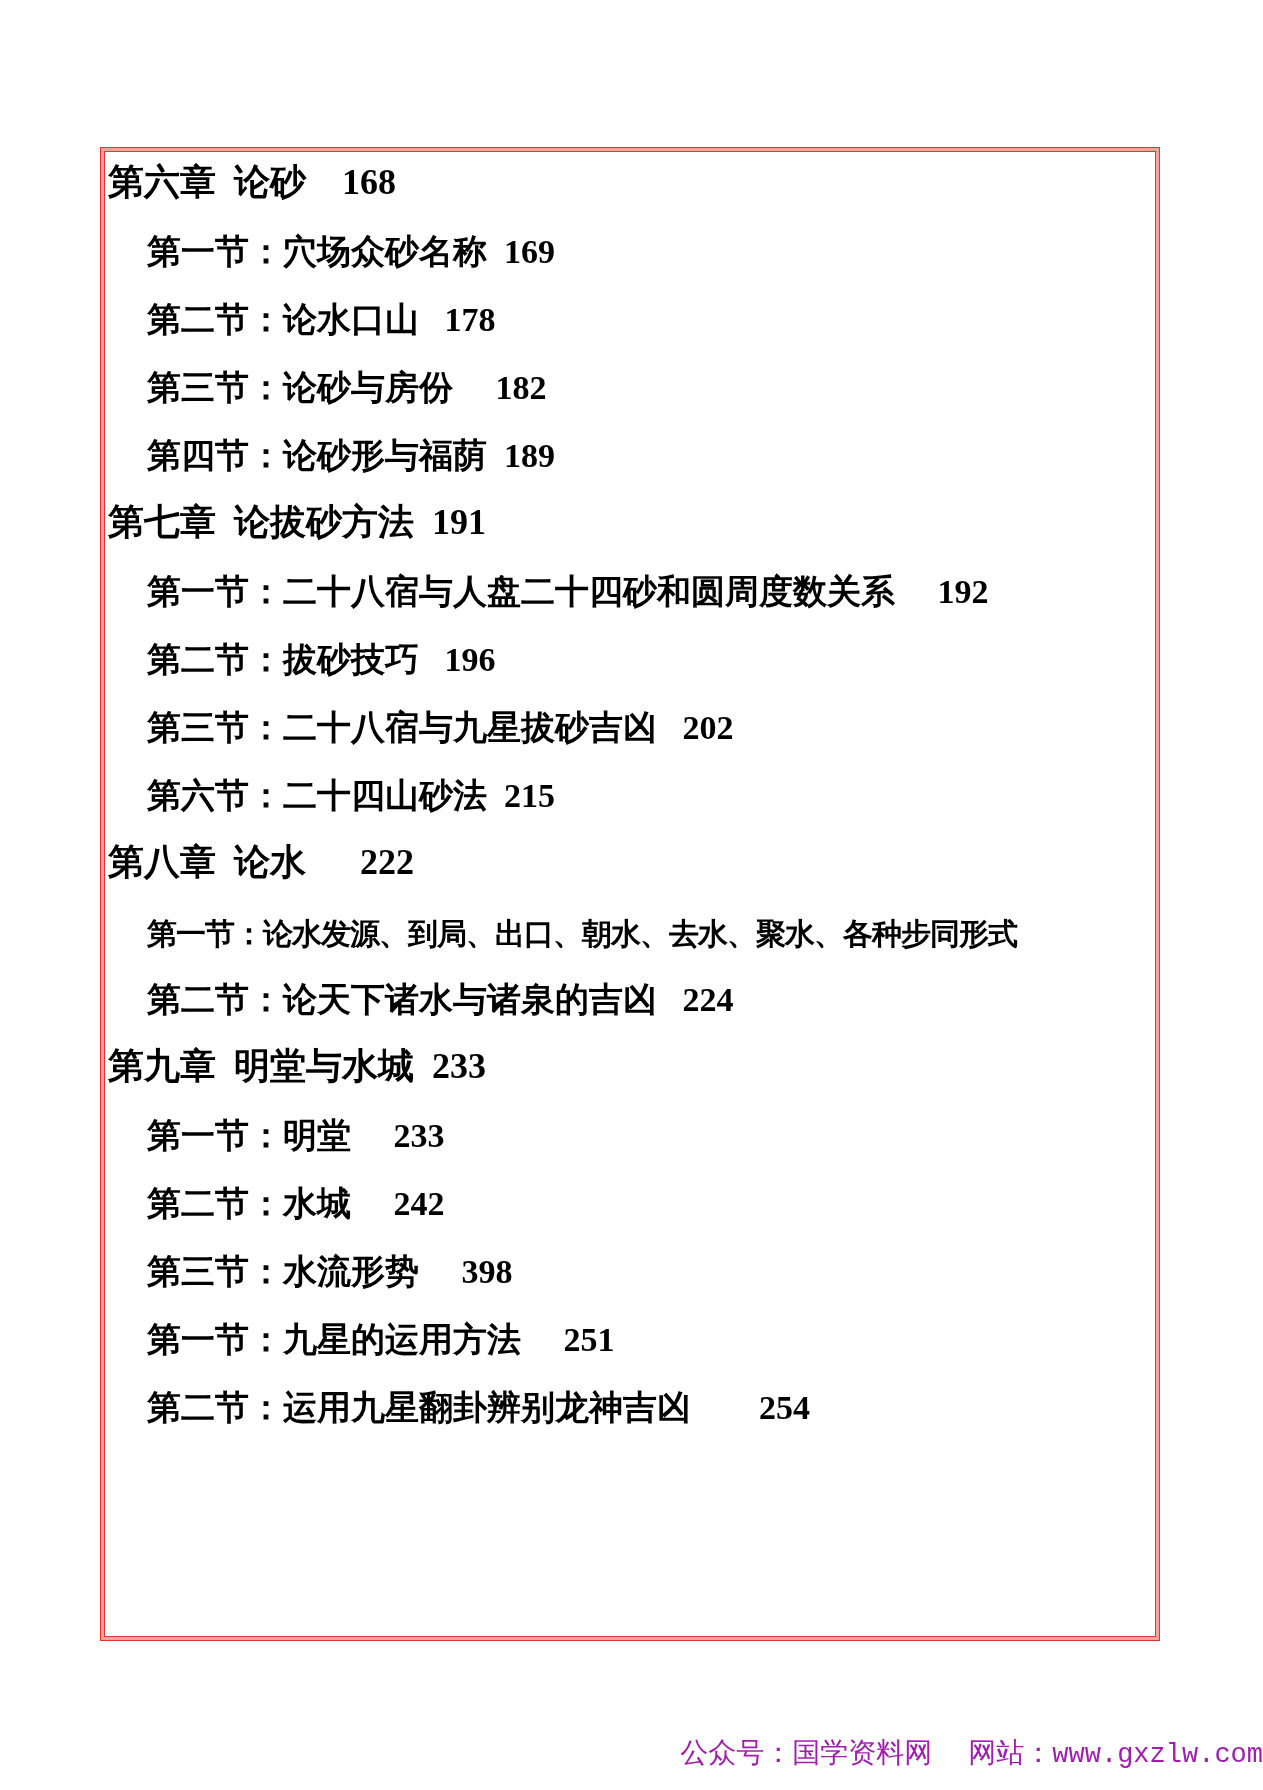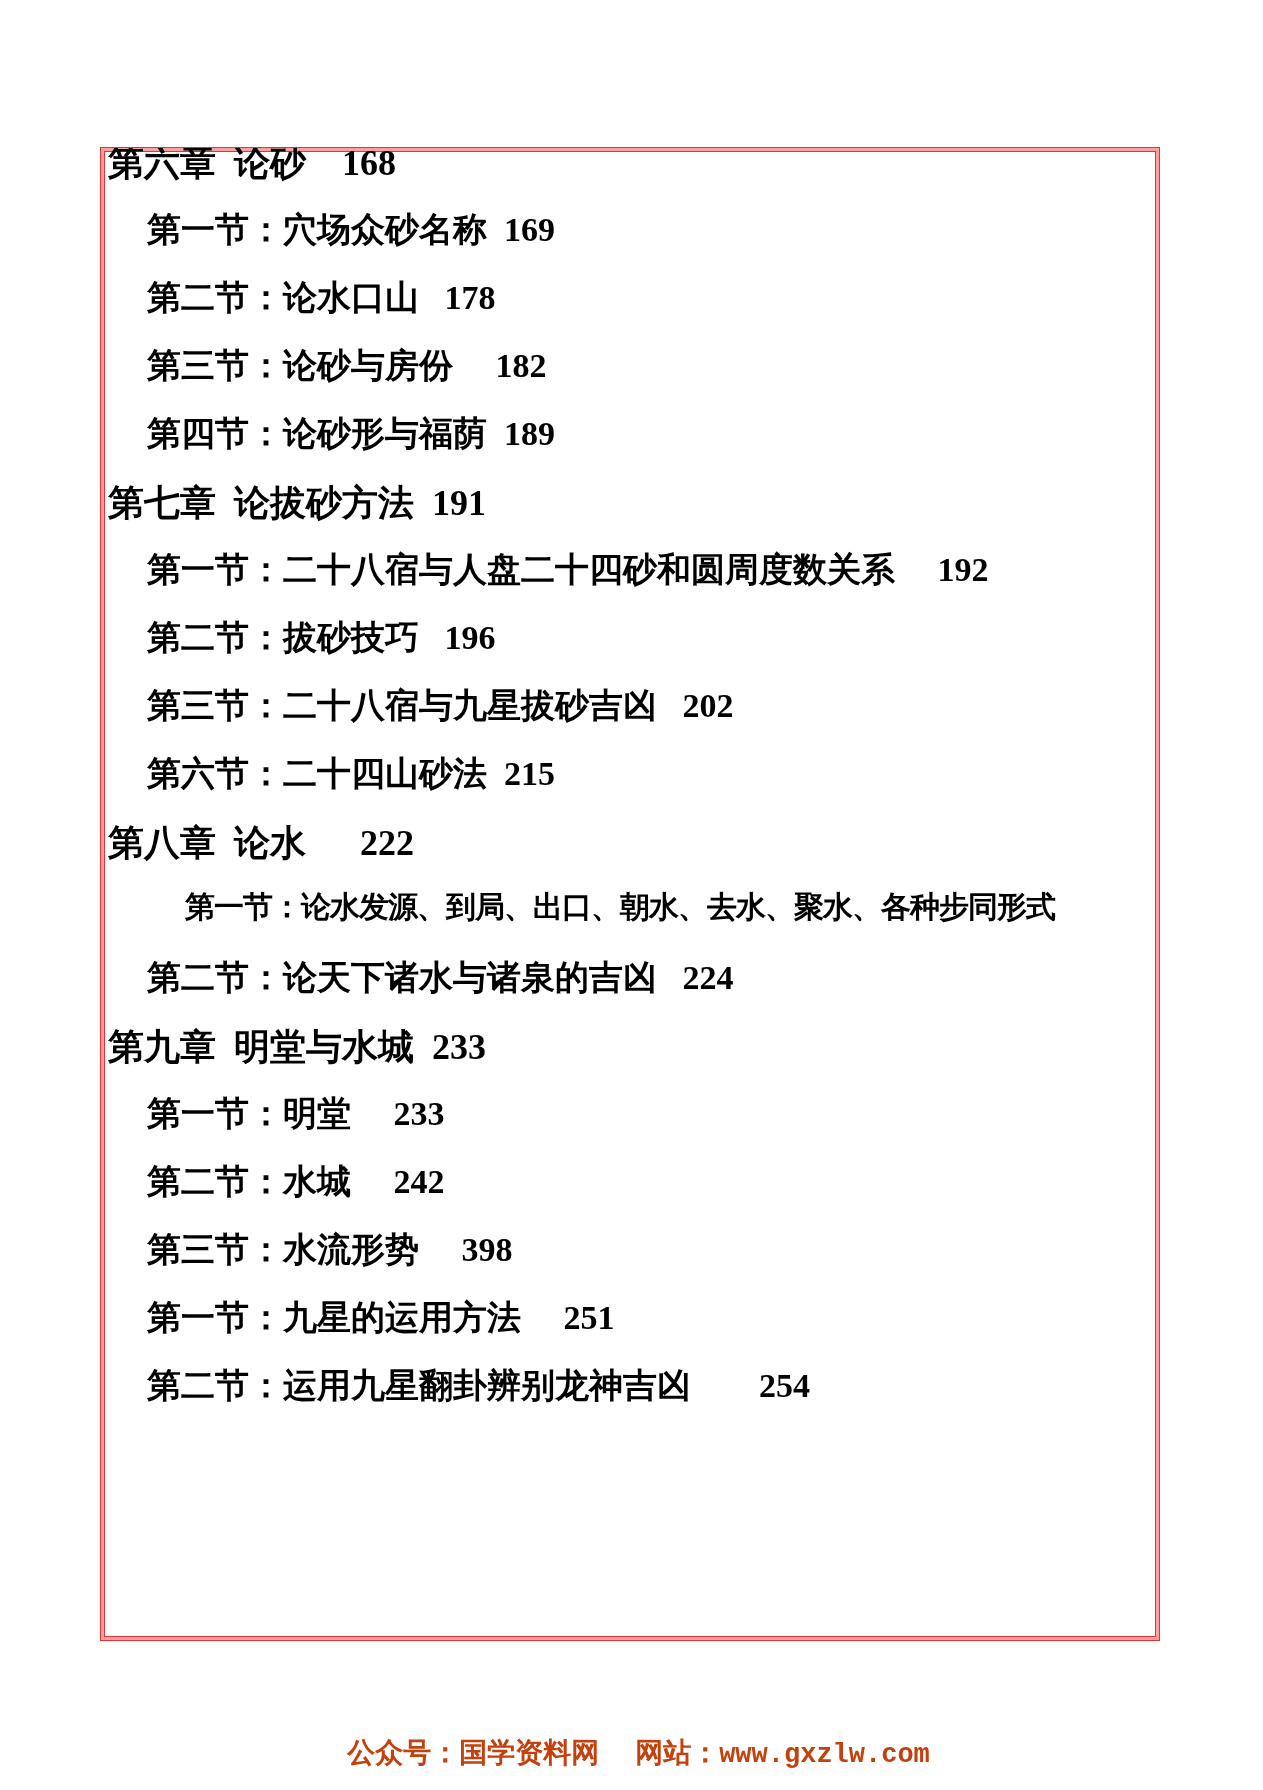--- a/index.html
+++ b/index.html
@@ -15,31 +15,31 @@
     width:1060px; height:1494px;
     box-sizing:border-box;
     border:1px solid #e63232;
     box-shadow: inset 0 0 0 3px #ff9f9f, inset 0 0 0 4px #e63232;
     background:#ffffff;
     overflow:hidden;
   }
   .toc-lines { margin-top:-9px; }
   .toc-line {
     height:68px;
-    display:flex; align-items:flex-start;
+    display:flex; align-items:flex-end;
     white-space:pre;
     font-weight:bold; color:#000000;
   }
   .toc-line.chapter { padding-left:7px;  font-size:36px; }
   .toc-line.section { padding-left:46px; font-size:34px; }
-  .toc-line.long span { font-size:30px; letter-spacing:-1px;margin-left:38px; }
+  .toc-line.long span { font-size:30px; letter-spacing:-1px; }
   .footer {
     position:absolute; left:0; top:1702px; width:100%;
-    text-align:center;
-    font-size:28px; font-weight:700; color:#c2410c;
+    text-align:right;
+    font-size:28px; font-weight:400; color:#a21caf;
     white-space:pre;
   }
   .footer .site-label { margin-left:36px; }
   .footer .url {
     font-family:"Liberation Mono","DejaVu Sans Mono",monospace;
     font-size:27px;
   }
 </style>
 </head>
 <body>

